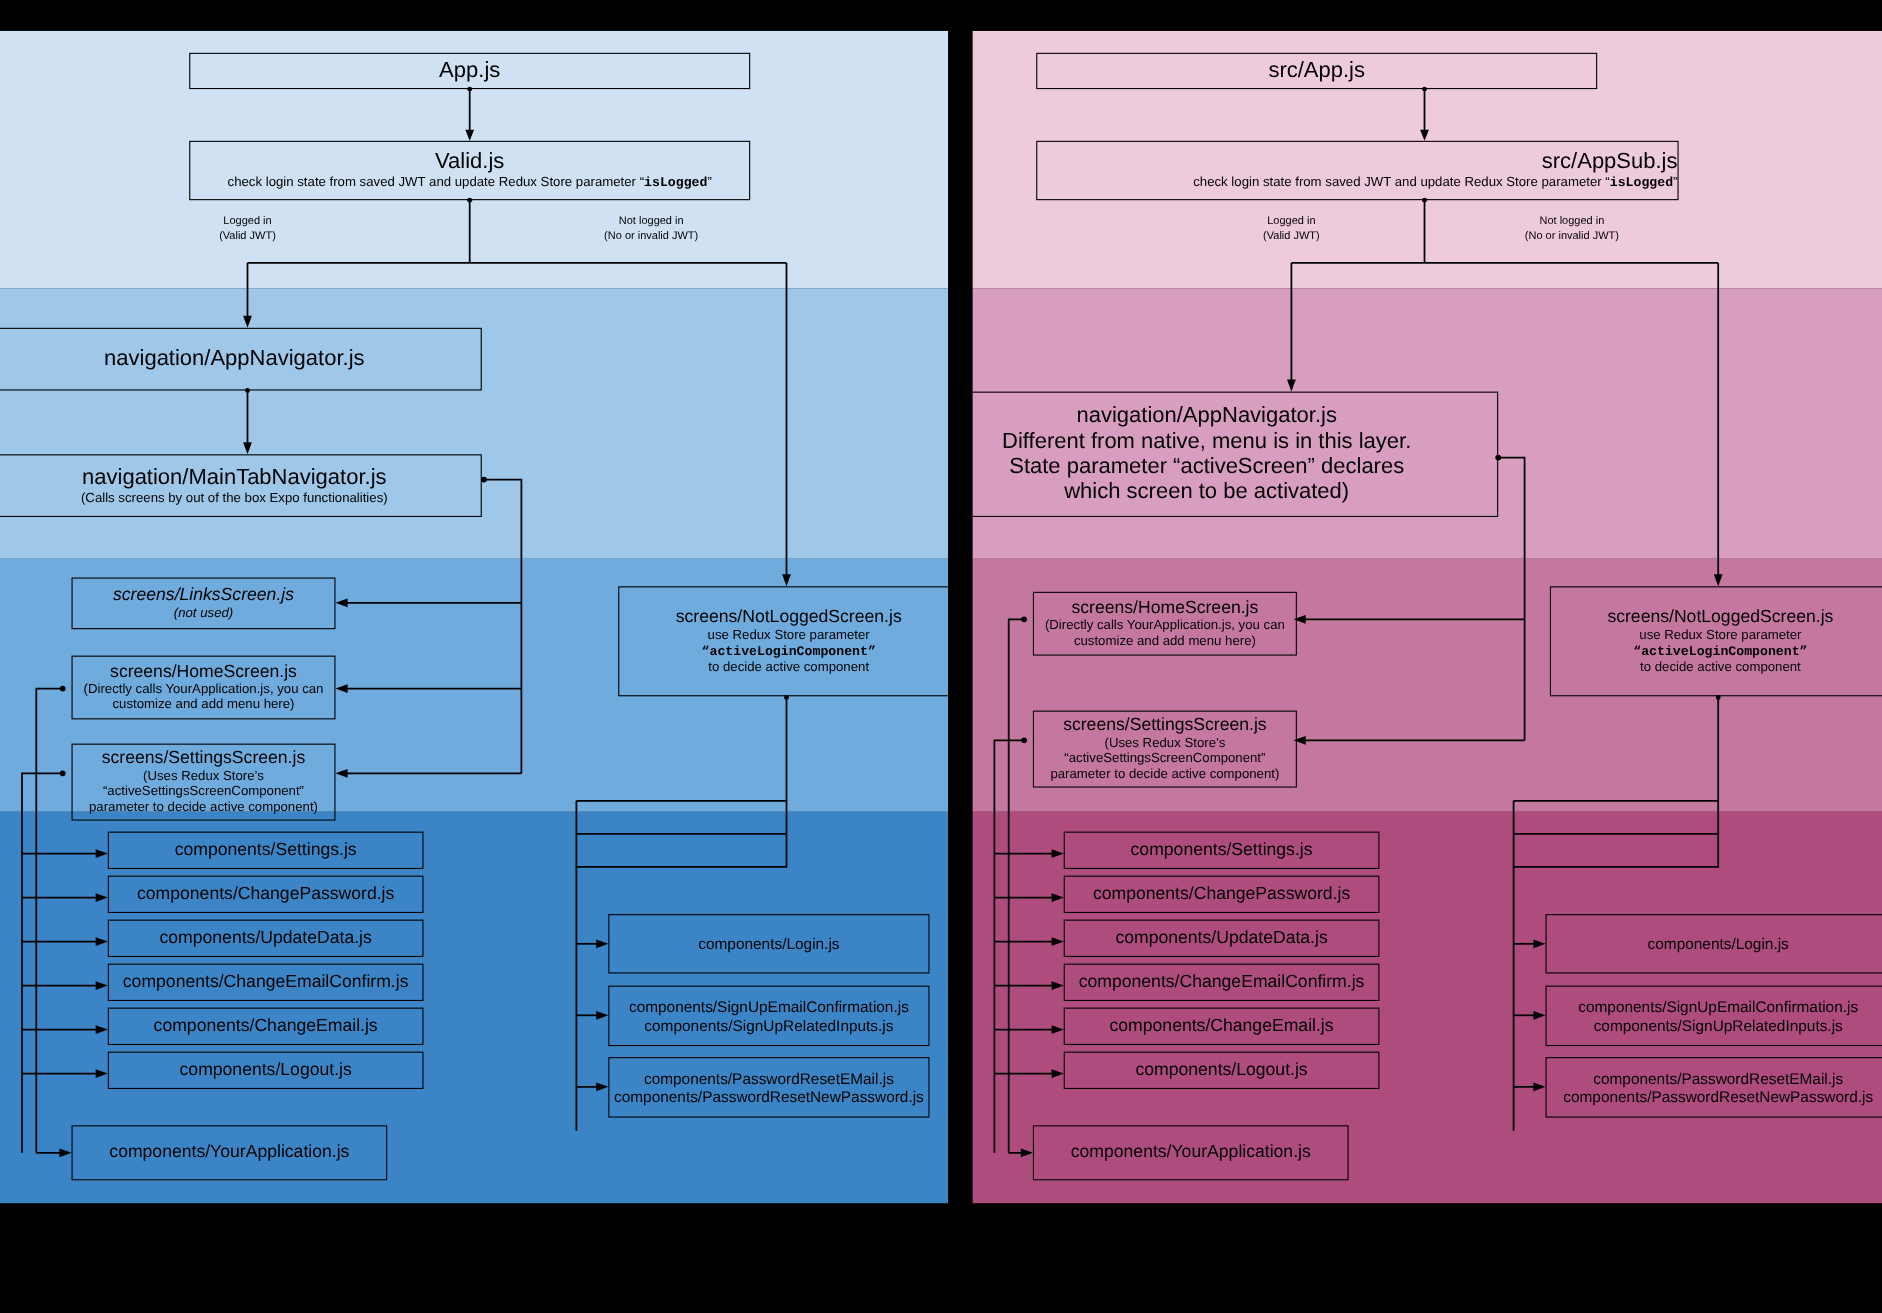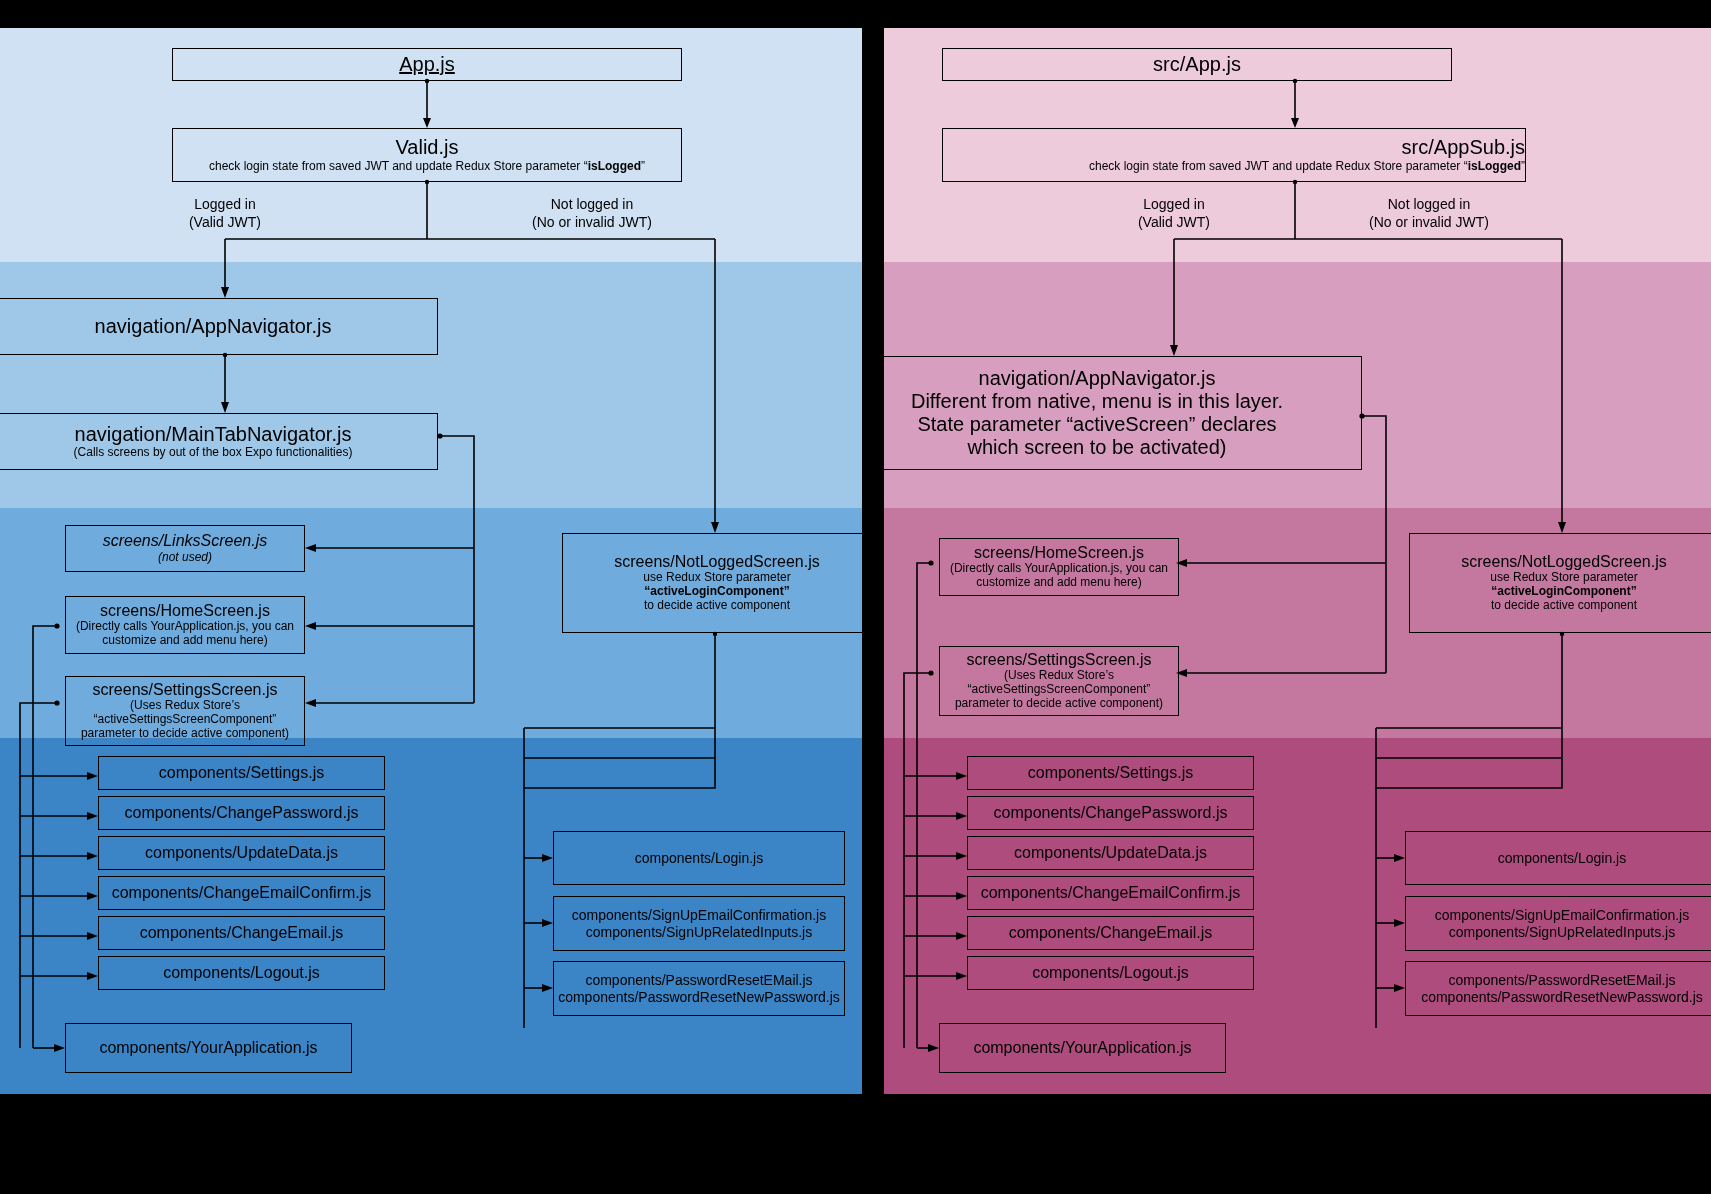--- a/index.html
+++ b/index.html
@@ -23,23 +23,23 @@
   .wb3{background:#c4789f;}
   .wb4{background:#ad4c7d;}
 
   .box{position:absolute;border:1.4px solid #000;box-sizing:border-box;
        display:flex;flex-direction:column;align-items:center;justify-content:center;
        text-align:center;line-height:1.16;background:transparent;}
   .box .t1{font-size:20px;}
   .box .t2{font-size:12px;}
   .box .t1s{font-size:16px;}
   .box .t1m{font-size:14px;}
-  .box b{font-weight:bold;}
-
-  .lbl{position:absolute;font-size:14px;text-align:center;line-height:1.25;white-space:pre;}
+  .box b{font-weight:bold;font-family:Liberation Mono, monospace;}
+
+  .lbl{position:absolute;font-size:10px;text-align:center;line-height:1.25;white-space:pre;}
 
   svg.wires{position:absolute;left:0;top:0;width:100%;height:100%;overflow:visible;pointer-events:none;}
   svg.wires path,svg.wires line{stroke:#000;stroke-width:1.6;fill:none;}
   .dot{fill:#000;}
 </style>
 </head>
 <body>
 
 <div id="stage">
 
@@ -108,21 +108,21 @@
       <path d="M524,730 L715,730"></path>
       <path d="M524,760 L524,1000"></path>
       <path d="M524,830 L545,830"></path>
         <polygon points="553,830 542,826 542,834" class="dot"></polygon>
       <path d="M524,895 L545,895"></path>
         <polygon points="553,895 542,891 542,899" class="dot"></polygon>
       <path d="M524,960 L545,960"></path>
         <polygon points="553,960 542,956 542,964" class="dot"></polygon>
     </svg>
 
-    <div class="box" style="left:172px;top:20px;width:510px;height:33px;text-decoration:underline;">
+    <div class="box" style="left:172px;top:20px;width:510px;height:33px;">
       <div class="t1">App.js</div>
     </div>
 
     <div class="box" style="left:172px;top:100px;width:510px;height:54px;">
       <div class="t1">Valid.js</div>
       <div class="t2"><span>check login state from saved JWT and update Redux Store parameter “</span><b>isLogged</b><span>”</span></div>
     </div>
 
     <div class="lbl" style="left:225px;top:168px;width:160px;margin-left:-80px;">Logged in
 (Valid JWT)</div>

